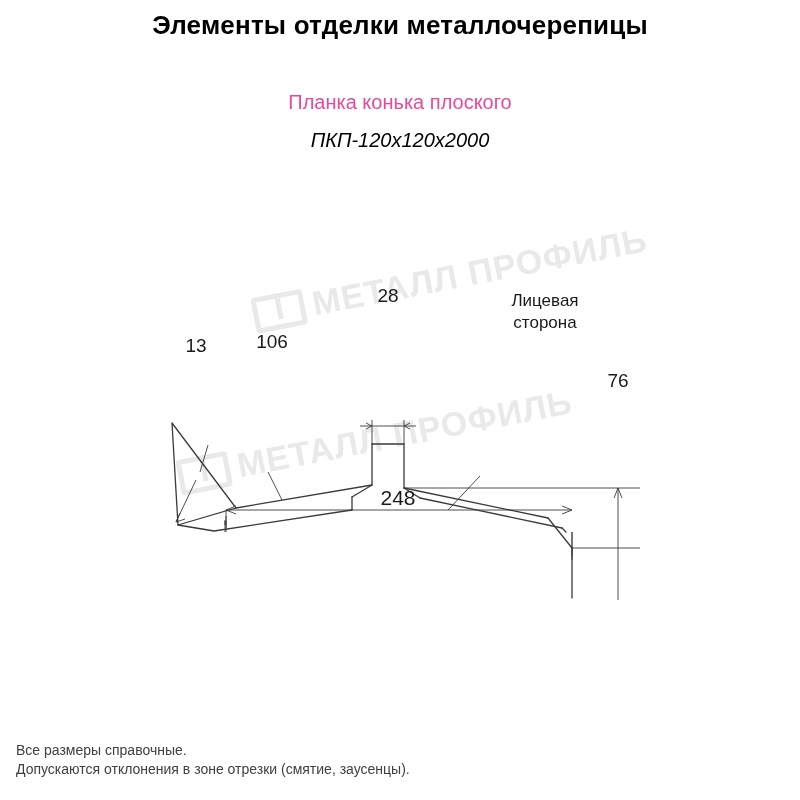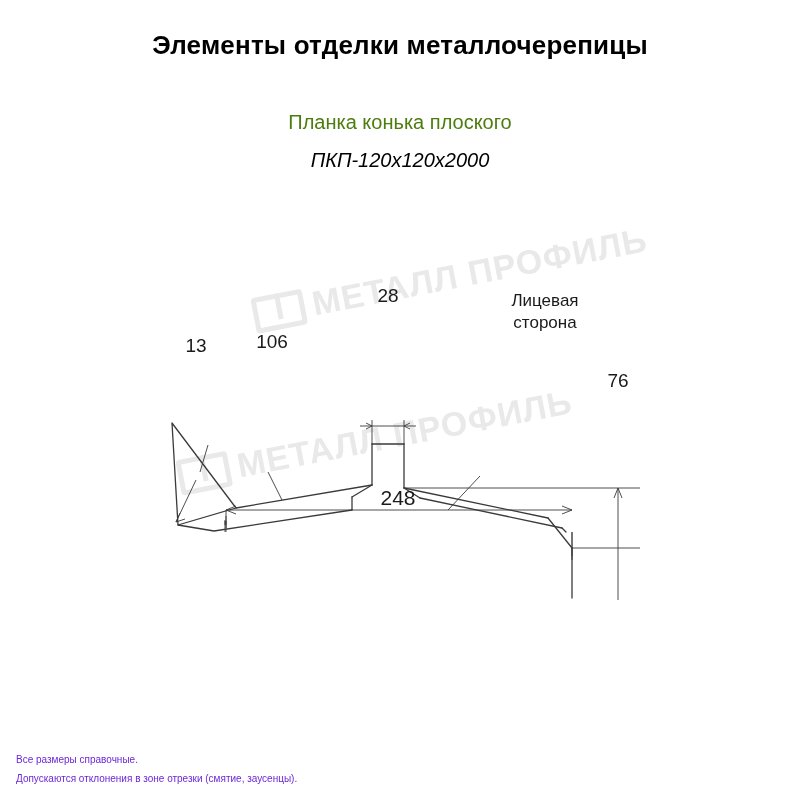--- a/index.html
+++ b/index.html
@@ -14,38 +14,38 @@
     color: #1a1a1a;
     position: relative;
     overflow: hidden;
   }
   .page {
     position: absolute;
     inset: 0;
   }
   .title-block {
     position: absolute;
-    top: 28px;
+    top: 8px;
     left: 0;
     width: 800px;
     text-align: center;
   }
   .main-title {
     font-size: 26px;
     font-weight: bold;
     letter-spacing: 0.2px;
     color: #000;
     margin: 0;
     padding: 0;
     line-height: 34px;
   }
   .subtitle {
     font-size: 20px;
     font-weight: normal;
-    color: #4d7c0f;
+    color: #ec4899;
     margin: 0;
     padding: 0;
     line-height: 28px;
     margin-top: 46px;
   }
   .code {
     font-size: 20px;
     font-weight: normal;
     color: #000;
     margin: 0;
@@ -60,24 +60,24 @@
     left: 0;
     width: 800px;
     height: 420px;
   }
   .drawing svg {
     display: block;
   }
   .footer {
     position: absolute;
     left: 16px;
-    bottom: 12px;
-    font-size: 10px;
+    bottom: 21px;
+    font-size: 14px;
     line-height: 19px;
-    color: #6d28d9;
+    color: #404040;
   }
   .footer div {
     white-space: nowrap;
   }
   .wm {
     position: absolute;
     pointer-events: none;
     user-select: none;
     color: #e9e9e9;
     font-weight: bold;

